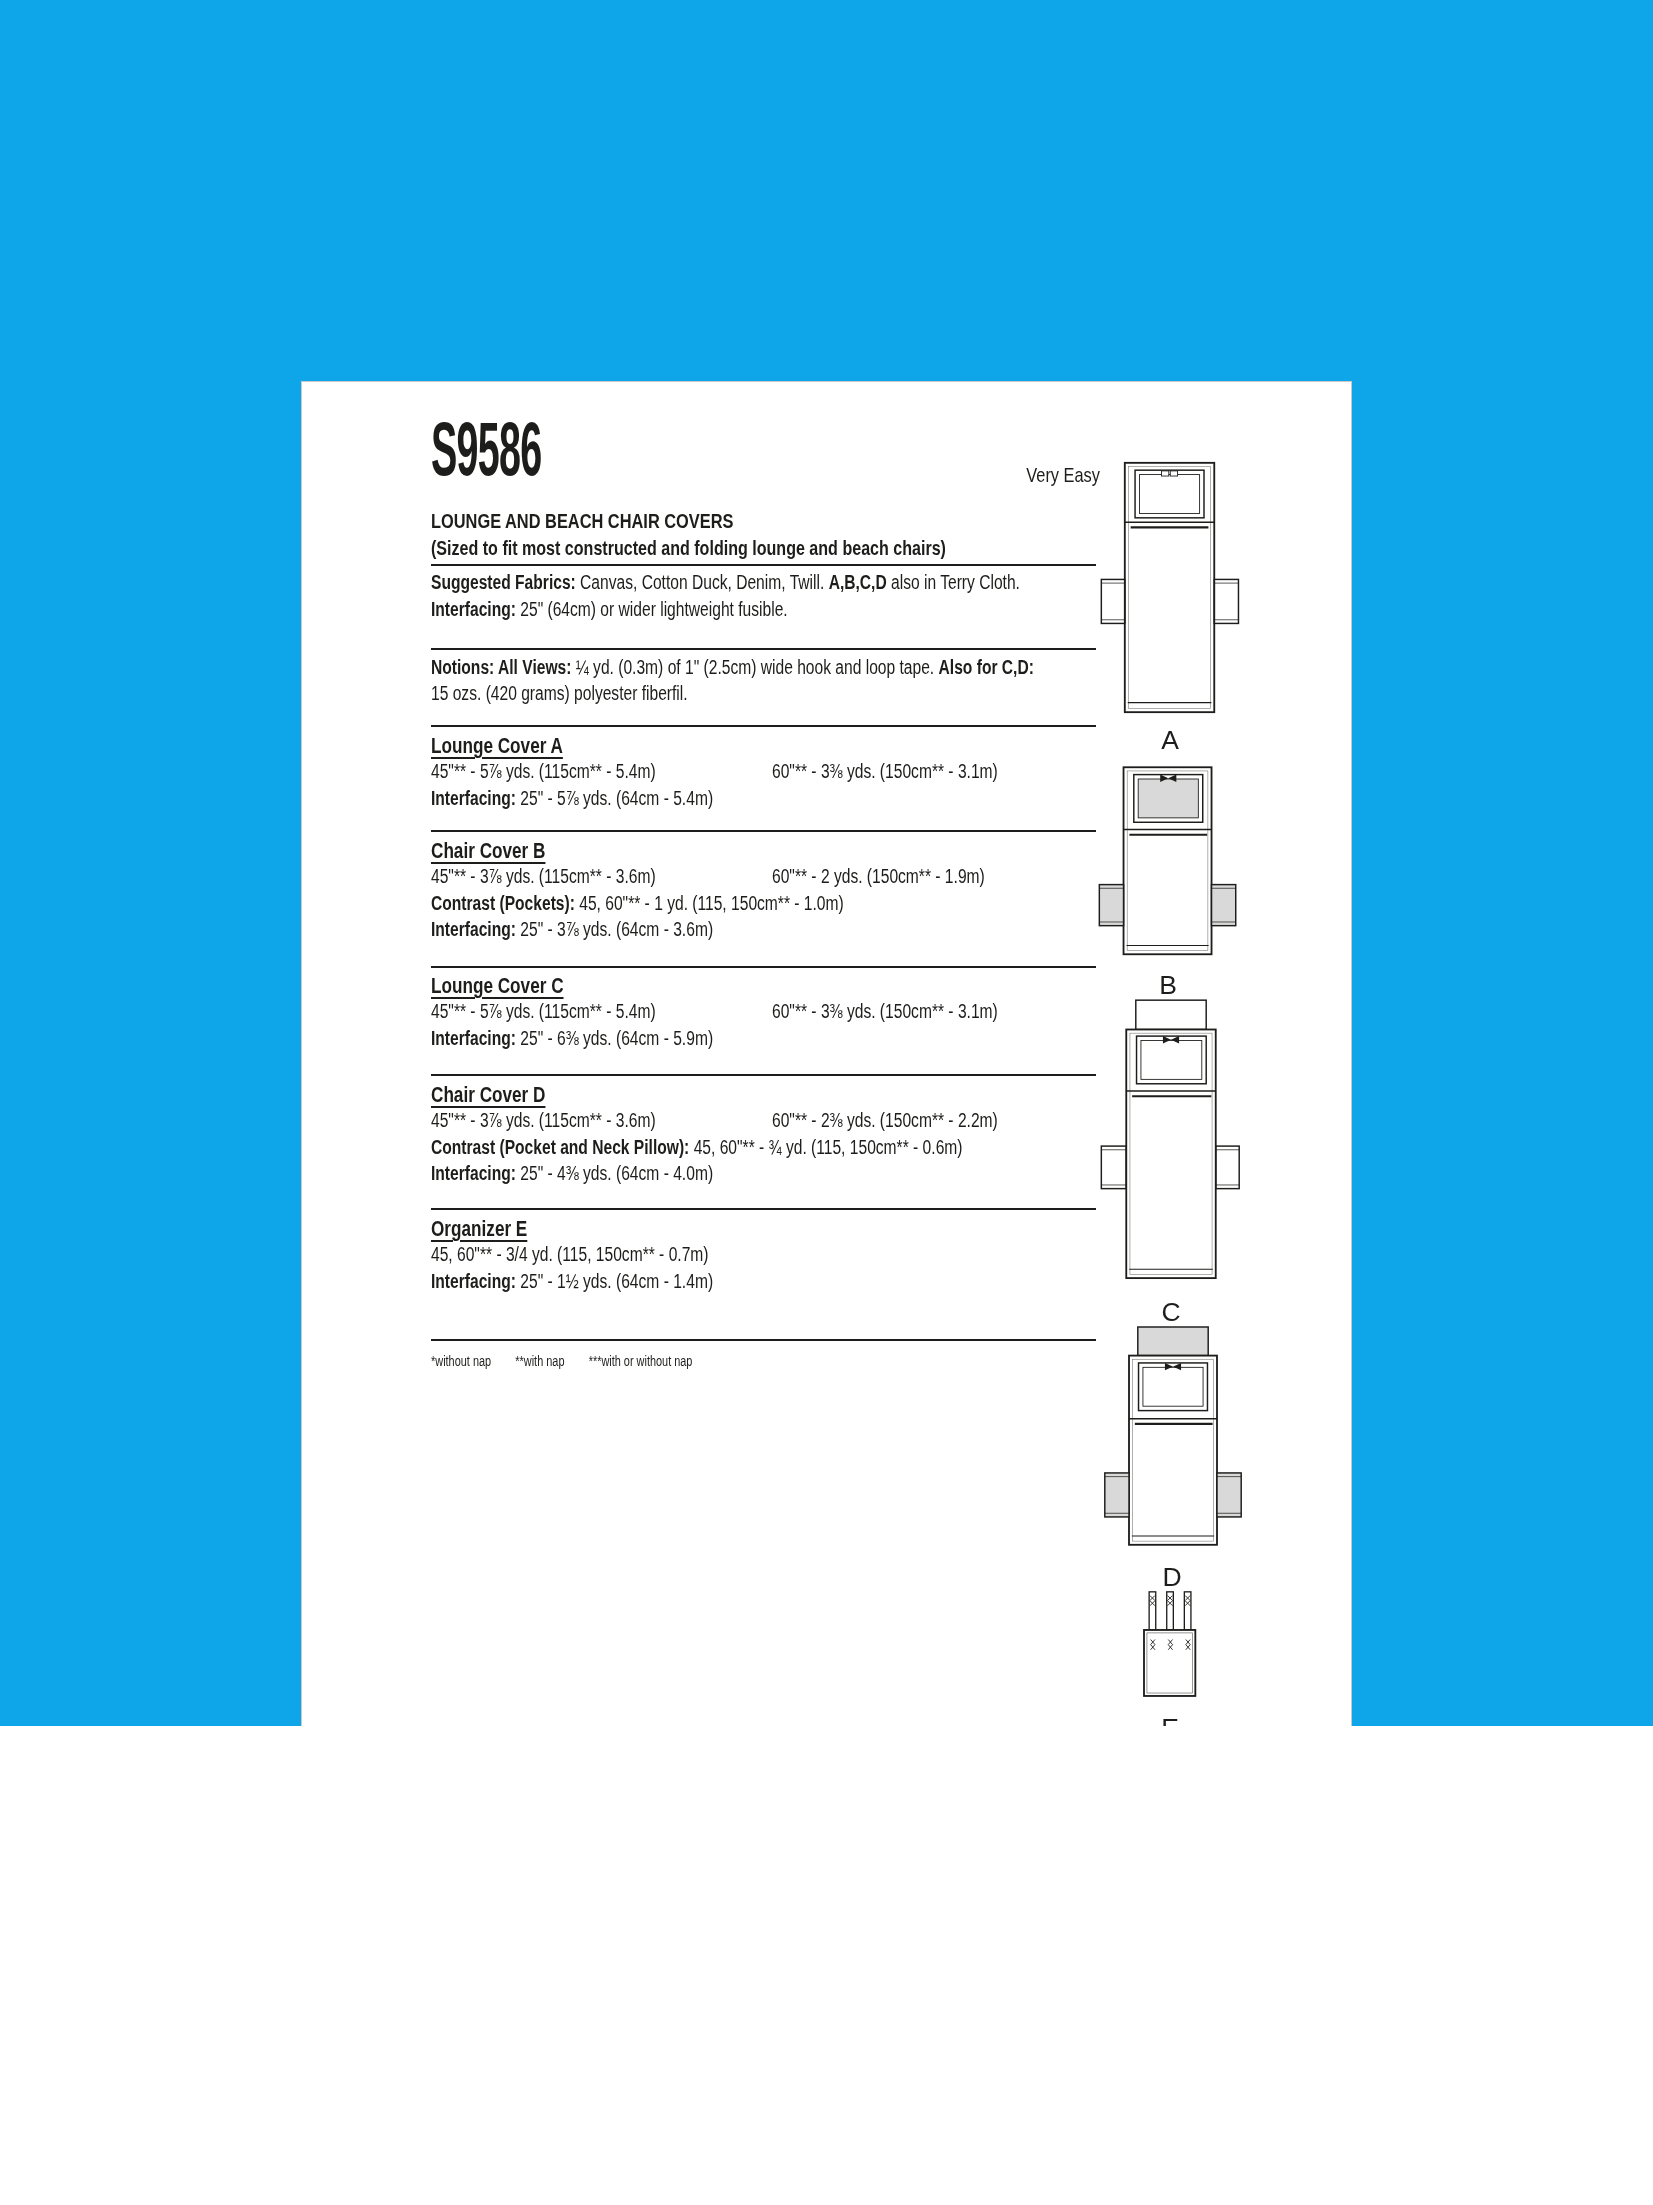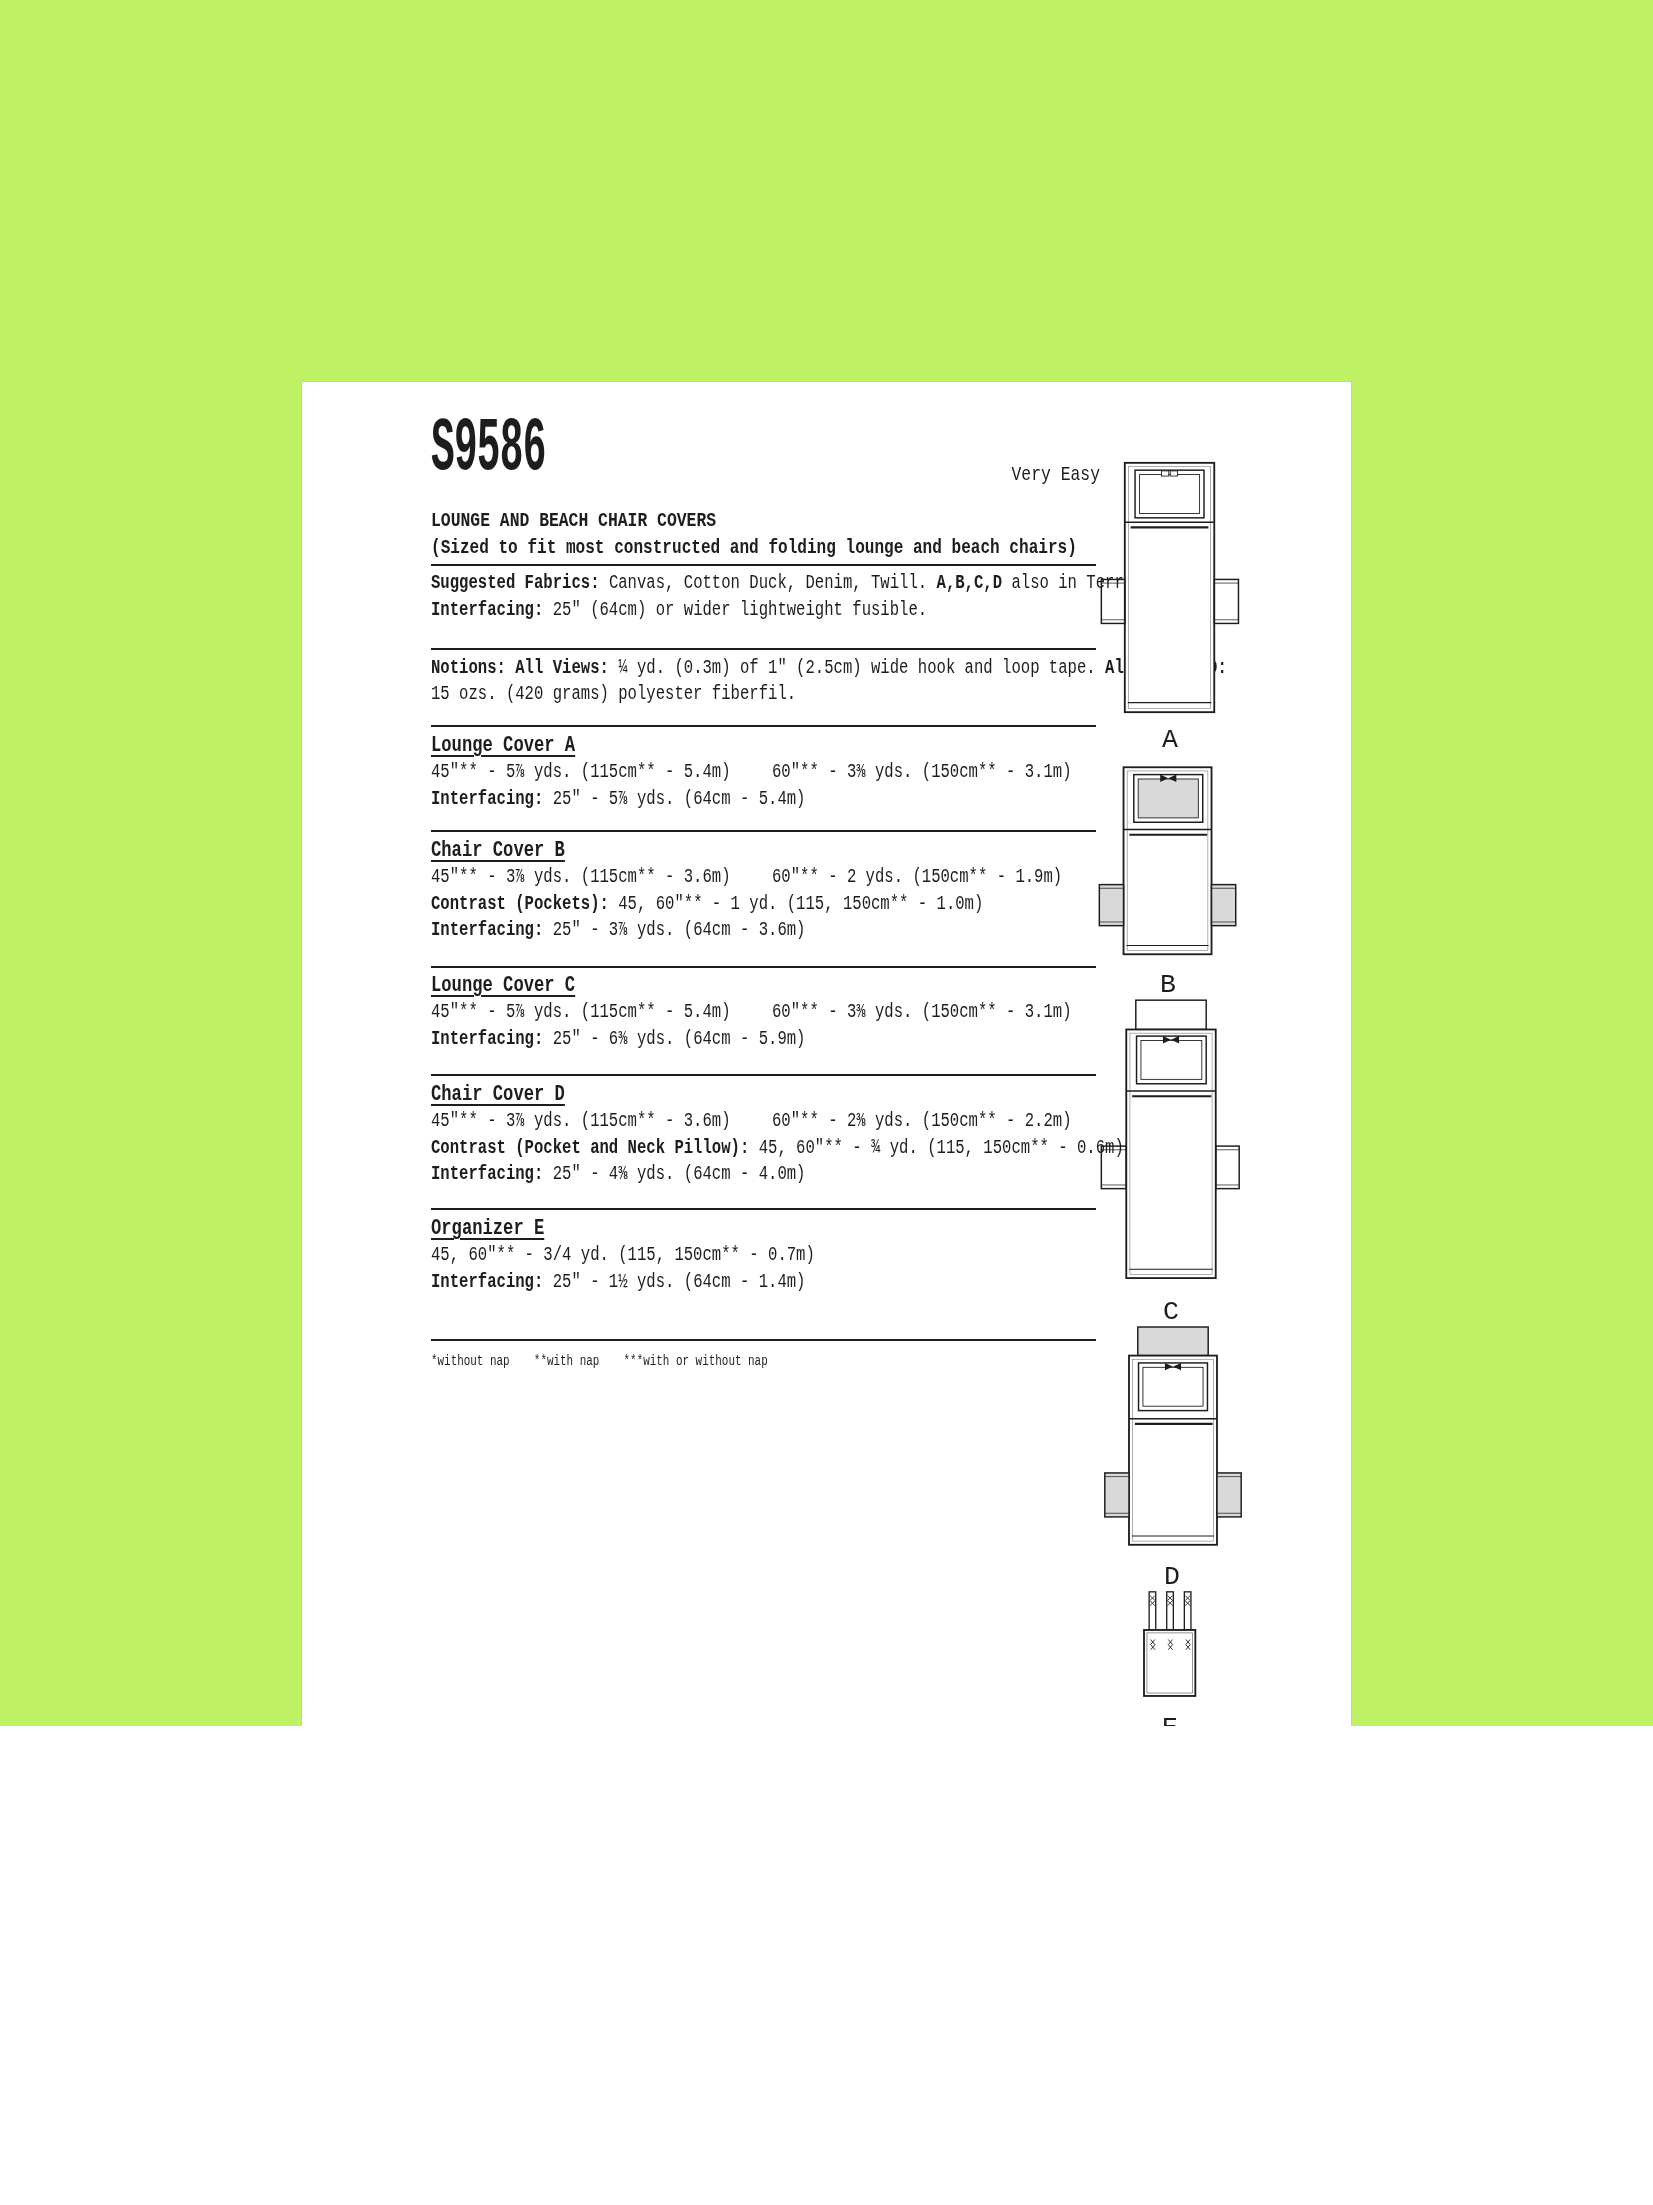--- a/index.html
+++ b/index.html
@@ -1,17 +1,17 @@
 <!DOCTYPE html>
 <html style="font-size:11.8px"><head>
 <meta charset="utf-8">
 <style>
   html,body{margin:0;padding:0;background:#ffffff;}
-  .canvas{position:relative;width:1654px;height:1726px;background:#bef264;overflow:hidden;
-          font-family:Liberation Mono, monospace;color:#1d1d1b;}
+  .canvas{position:relative;width:1654px;height:1726px;background:#0ea5e9;overflow:hidden;
+          font-family:Liberation Sans, sans-serif;color:#1d1d1b;}
   .page{position:absolute;left:301px;top:381px;width:1051px;height:1444px;
         background:#ffffff;border:1.5px solid #c9c9c9;box-sizing:border-box;}
   .tt{position:absolute;white-space:nowrap;transform-origin:left top;}
   .title{left:129px;top:29px;font-size:76px;font-weight:700;line-height:1;
          transform:scaleX(0.52);letter-spacing:-1.5px;}
   .veryeasy{left:588px;top:81px;width:210px;text-align:right;font-size:21px;
             transform:scaleX(0.78);transform-origin:right top;}
   .line{position:absolute;left:129px;white-space:nowrap;font-size:20px;line-height:25px;
         transform:scaleX(0.78);transform-origin:left top;}
   .col60{left:470px;}

